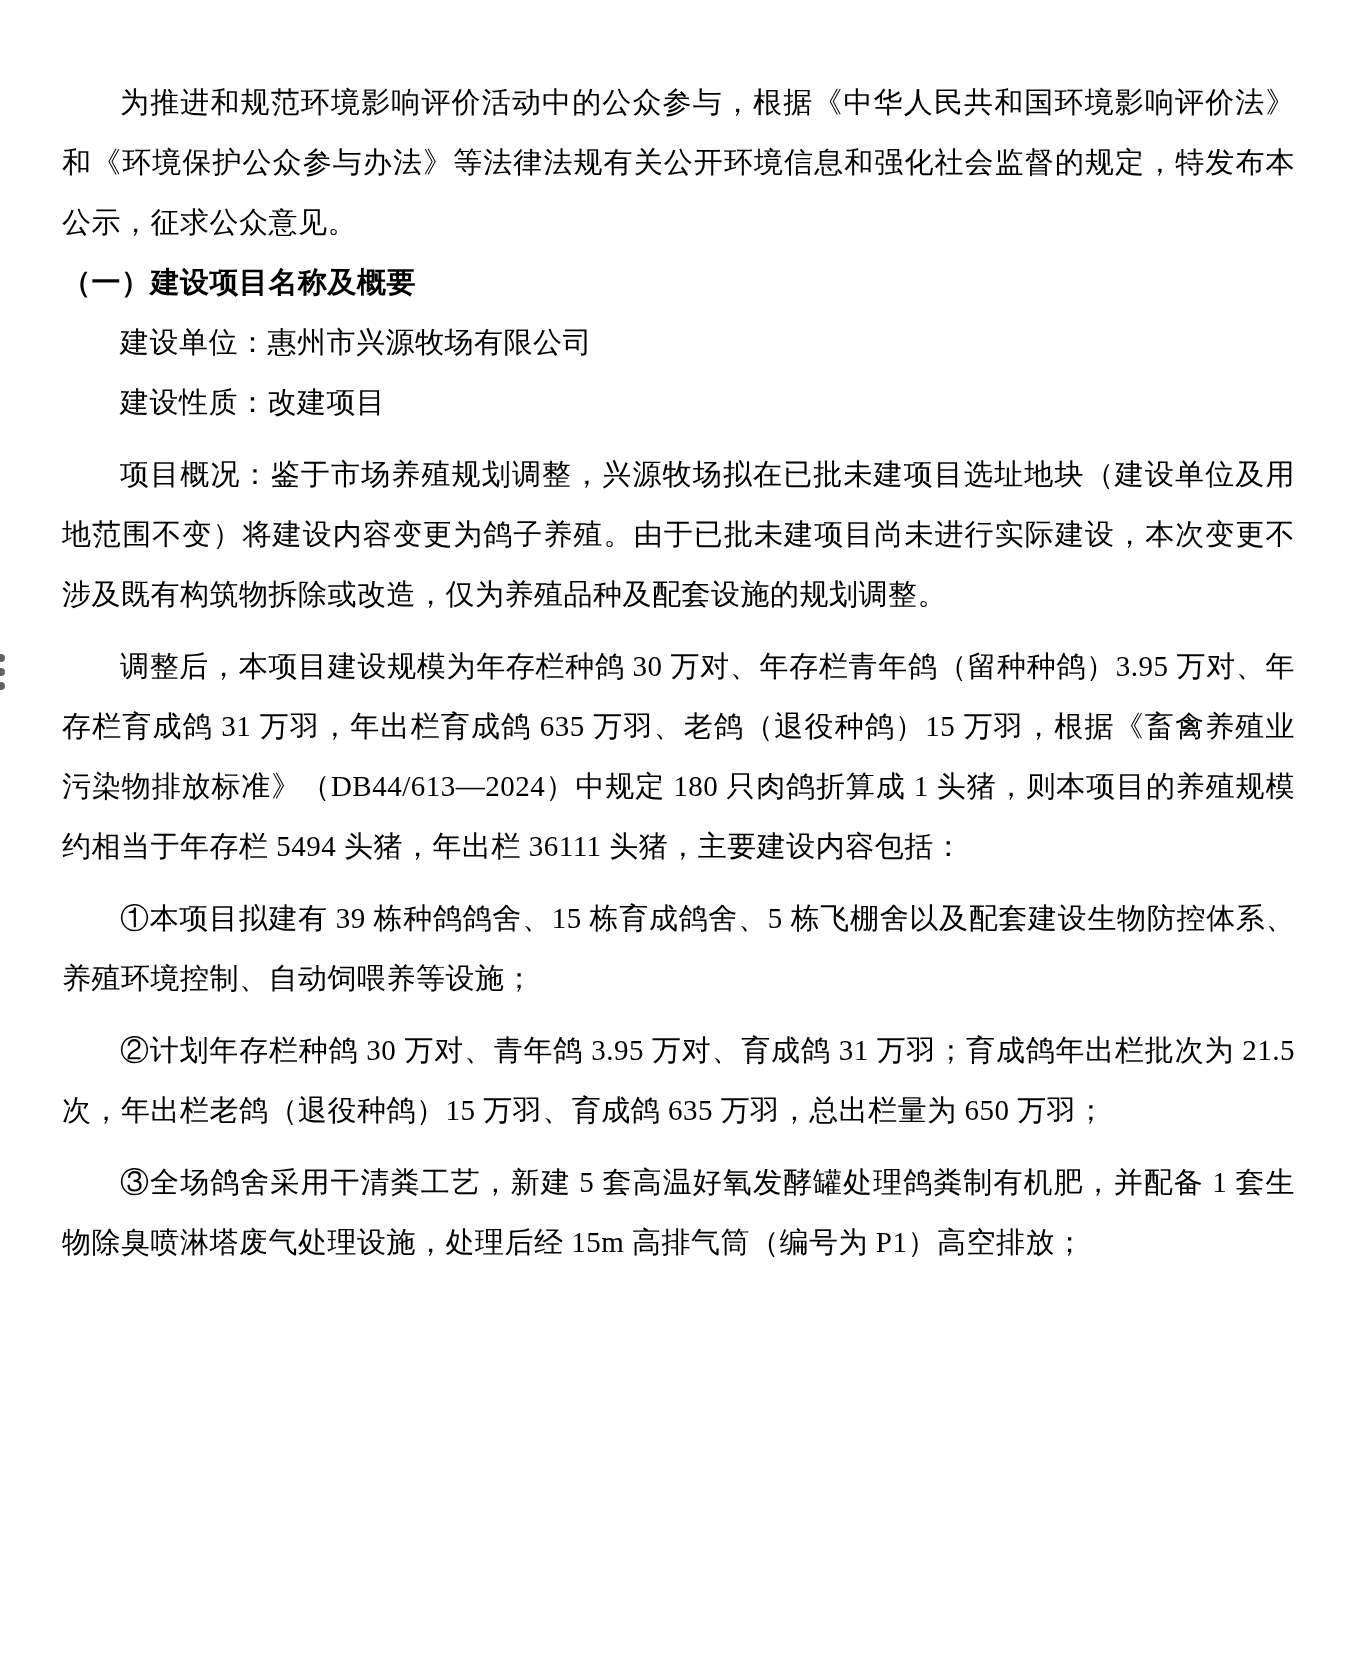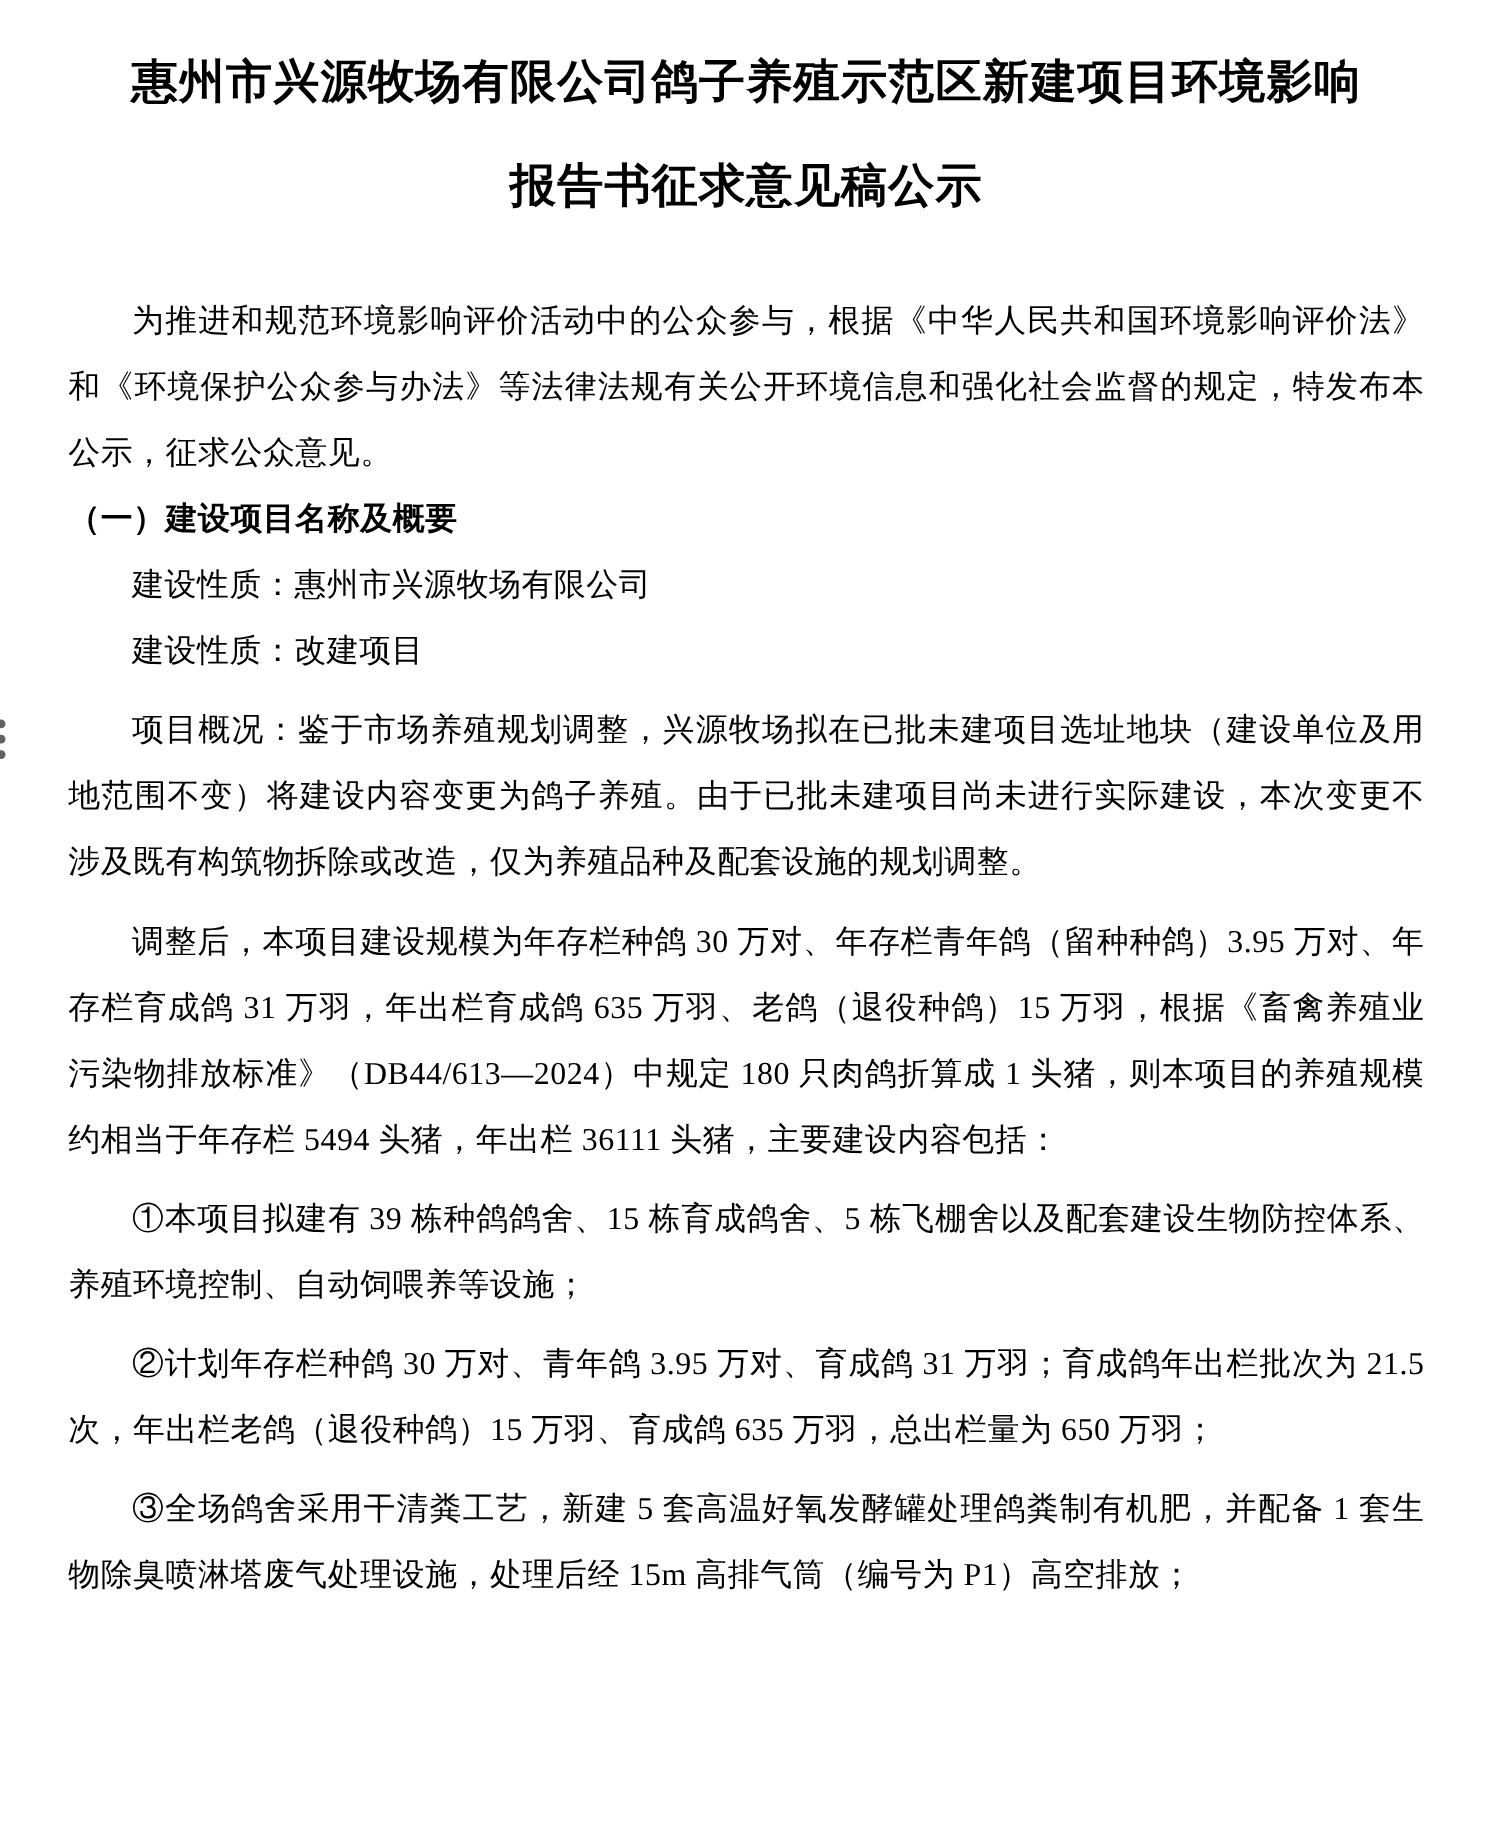--- a/index.html
+++ b/index.html
@@ -61,33 +61,29 @@
 <body>
 
 <div class="page">
 
   <div class="edge-handle">
     <span class="dot"></span>
     <span class="dot"></span>
     <span class="dot"></span>
   </div>
 
-  <h1 class="doc-title">
-    <span class="tline">惠州市兴源牧场有限公司鸽子养殖示范区新建项目环境影响</span>
-    <span class="tline">报告书征求意见稿公示</span>
-  </h1>
 
   <div class="body-text">
 
     <p class="para intro">为推进和规范环境影响评价活动中的公众参与，根据《中华人民共和国环境影响评价法》和《环境保护公众参与办法》等法律法规有关公开环境信息和强化社会监督的规定，特发布本公示，征求公众意见。</p>
 
     <h2 class="section-heading">（一）建设项目名称及概要</h2>
 
 
-    <p class="para">建设性质：惠州市兴源牧场有限公司</p>
+    <p class="para">建设单位：惠州市兴源牧场有限公司</p>
 
 
     <p class="para">建设性质：改建项目</p>
 
     <p class="para gap">项目概况：鉴于市场养殖规划调整，兴源牧场拟在已批未建项目选址地块（建设单位及用地范围不变）将建设内容变更为鸽子养殖。由于已批未建项目尚未进行实际建设，本次变更不涉及既有构筑物拆除或改造，仅为养殖品种及配套设施的规划调整。</p>
 
     <p class="para gap">调整后，本项目建设规模为年存栏种鸽 30 万对、年存栏青年鸽（留种种鸽）3.95 万对、年存栏育成鸽 31 万羽，年出栏育成鸽 635 万羽、老鸽（退役种鸽）15 万羽，根据《畜禽养殖业污染物排放标准》（DB44/613—2024）中规定 180 只肉鸽折算成 1 头猪，则本项目的养殖规模约相当于年存栏 5494 头猪，年出栏 36111 头猪，主要建设内容包括：</p>
 
     <p class="para gap">①本项目拟建有 39 栋种鸽鸽舍、15 栋育成鸽舍、5 栋飞棚舍以及配套建设生物防控体系、养殖环境控制、自动饲喂养等设施；</p>
 

